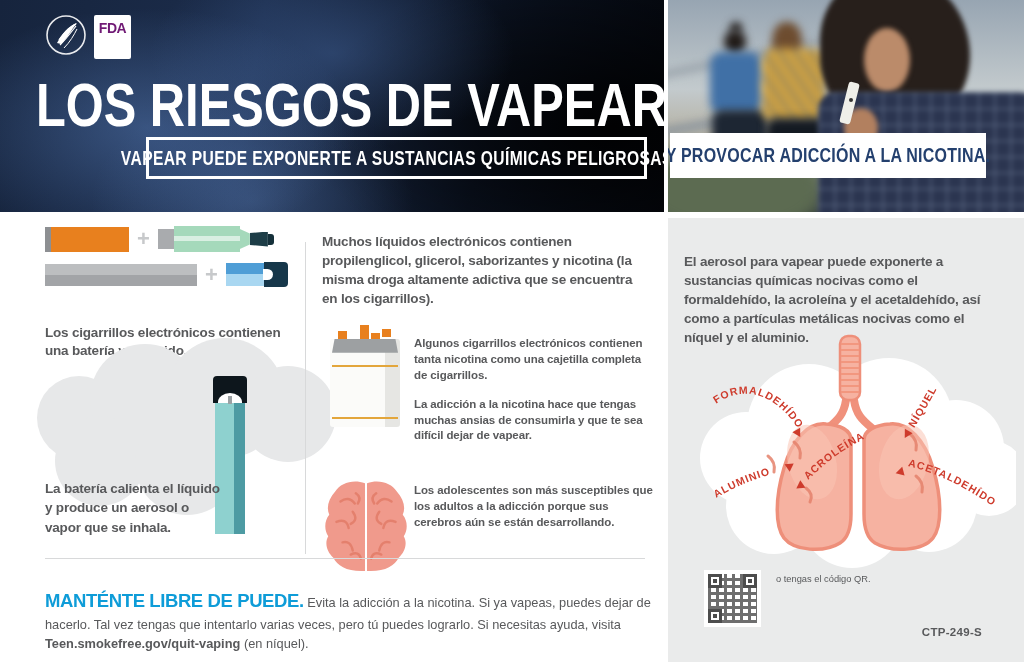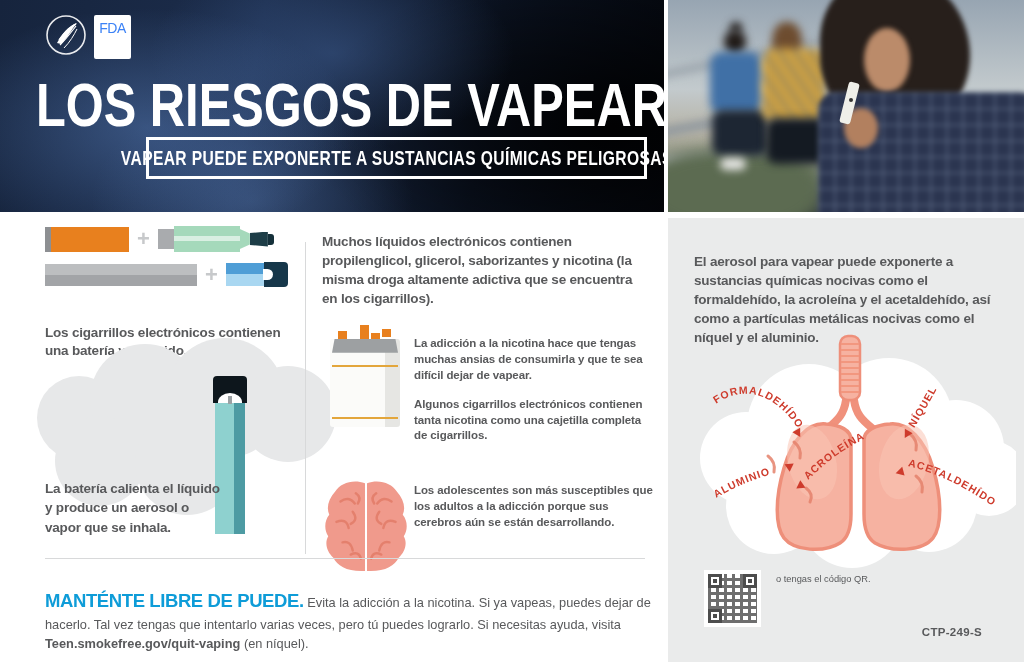--- a/index.html
+++ b/index.html
@@ -12,21 +12,21 @@
   .header{left:0;top:0;width:664px;height:212px;overflow:hidden;
     background:
       radial-gradient(ellipse 300px 170px at 22% 60%, rgba(82,118,175,.55), transparent 70%),
       radial-gradient(ellipse 260px 140px at 50% 25%, rgba(70,104,160,.45), transparent 70%),
       radial-gradient(ellipse 230px 150px at 38% 95%, rgba(90,125,180,.40), transparent 70%),
       radial-gradient(ellipse 420px 230px at 92% 60%, rgba(0,0,0,.92), transparent 72%),
       linear-gradient(100deg,#16243d 0%,#1c2d4c 38%,#0b1322 72%,#05080f 100%);}
   .hhs-logo{left:44px;top:12px;width:44px;height:46px;}
   .fda-logo{left:94px;top:15px;width:37px;height:44px;background:#fff;border-radius:2px;
     display:flex;justify-content:center;align-items:flex-start;padding-top:5px;box-sizing:border-box;}
-  .fda-logo span{color:#3b82f6;font-weight:normal;font-size:14px;letter-spacing:-0.5px;}
+  .fda-logo span{color:#701a75;font-weight:bold;font-size:14px;letter-spacing:-0.5px;}
   .main-title{left:36px;top:70px;color:#fff;font-size:61px;font-weight:800;white-space:nowrap;
     transform:scaleX(.80);transform-origin:0 50%;letter-spacing:0px;}
   .subtitle-box{left:146px;top:137px;width:501px;height:42px;border:3px solid #fff;
     display:flex;align-items:center;justify-content:center;box-sizing:border-box;}
   .subtitle-box span{color:#fff;font-weight:bold;font-size:20px;white-space:nowrap;
     transform:scaleX(.78);letter-spacing:.5px;}
 
   
   .photo{left:668px;top:0;width:356px;height:212px;overflow:hidden;
     background:linear-gradient(180deg,#97a5b2 0%,#c3cacd 42%,#b6b3a6 62%,#77826d 82%,#3a4440 100%);}
@@ -108,21 +108,21 @@
     clip-path:polygon(4% 0,96% 0,100% 100%,0 100%);}
   .cp-line1{position:absolute;left:2px;top:40px;width:66px;height:2px;background:#e3a63c;}
   .cp-line2{position:absolute;left:2px;top:92px;width:66px;height:2px;background:#e3a63c;}
   .cig{position:absolute;width:9px;background:#e8801e;}
   .cig.w{background:#fff;}
   
   .brain-wrap{margin-top:6px;}
 
   
   .right-panel{left:668px;top:218px;width:356px;height:444px;background:#eaebeb;}
-  .rp-intro{position:absolute;left:26px;top:20px;width:306px;color:#58595b;font-weight:bold;
+  .rp-intro{position:absolute;left:16px;top:20px;width:306px;color:#58595b;font-weight:bold;
     font-size:13.5px;line-height:1.42;letter-spacing:-.2px;}
   .lungs{position:absolute;left:26px;top:112px;width:322px;height:238px;}
   .qr-row{position:absolute;left:36px;top:352px;display:flex;gap:15px;align-items:flex-start;}
   .qr{width:57px;height:57px;background:#fff;position:relative;padding:4px;box-sizing:border-box;}
   .qr-grid{position:absolute;left:4px;top:4px;right:4px;bottom:4px;
     background-image:
       repeating-linear-gradient(0deg,#555 0 3px,transparent 3px 7px),
       repeating-linear-gradient(90deg,#555 0 3px,transparent 3px 8px);
     opacity:.85;}
   .finder{position:absolute;width:14px;height:14px;border:3px solid #4d4d4d;background:#fff;box-sizing:border-box;}
@@ -175,20 +175,23 @@
     <div class="abs p1-shoe blur4"></div>
     <div class="abs p2-hair blur4"></div>
     <div class="abs p2-body blur4"></div>
     <div class="abs p2-pants blur4"></div>
     <div class="abs fg-hair blur2"></div>
     <div class="abs fg-face blur2"></div>
     <div class="abs fg-body blur2"></div>
     <div class="abs fg-hand blur2"></div>
     <div class="abs vape-stick"></div>
     <div class="abs vape-dot"></div>
+    <div class="abs photo-banner">
+      <span>Y PROVOCAR ADICCIÓN A LA NICOTINA.</span>
+    </div>
   </div>
 
   <div class="abs col-left">
     <div class="ecig-row">
       <div class="batt-orange"></div>
       <div class="plus">+</div>
       <div class="tank">
         <div class="tank-conn"></div>
         <div class="tank-body"></div>
         <div class="tank-taper"></div>
@@ -236,22 +239,22 @@
           <div class="cig" style="left:41px;top:8px;height:20px;"></div>
           <div class="cig w" style="left:52px;top:12px;height:16px;"></div>
           <div class="cig" style="left:52px;top:4px;height:8px;"></div>
           <div class="cp-box"></div>
           <div class="cp-flap"></div>
           <div class="cp-line1"></div>
           <div class="cp-line2"></div>
         </div>
       </div>
       <div class="bullets">
+        <p class="bullet">Algunos cigarrillos electrónicos contienen tanta nicotina como una cajetilla completa de cigarrillos.</p>
         <p class="bullet">La adicción a la nicotina hace que tengas muchas ansias de consumirla y que te sea difícil dejar de vapear.</p>
-        <p class="bullet">Algunos cigarrillos electrónicos contienen tanta nicotina como una cajetilla completa de cigarrillos.</p>
       </div>
     </div>
 
     <div class="icon-group">
       <div class="icon-cell brain-wrap">
         <svg width="88" height="98" viewBox="0 0 86 96">
           <path d="M42 6 C30 2 18 6 13 14 C6 22 4 30 7 37 C2 43 2 52 6 58 C2 65 5 74 11 79 C15 87 25 93 42 92 Z" fill="#f09a8c"></path>
           <path d="M44 6 C56 2 68 6 73 14 C80 22 82 30 79 37 C84 43 84 52 80 58 C84 65 81 74 75 79 C71 87 61 93 44 92 Z" fill="#f09a8c"></path>
           <g stroke="#e4806d" stroke-width="2.4" fill="none" stroke-linecap="round">
             <path d="M18 24 q8 -6 14 2"></path>

